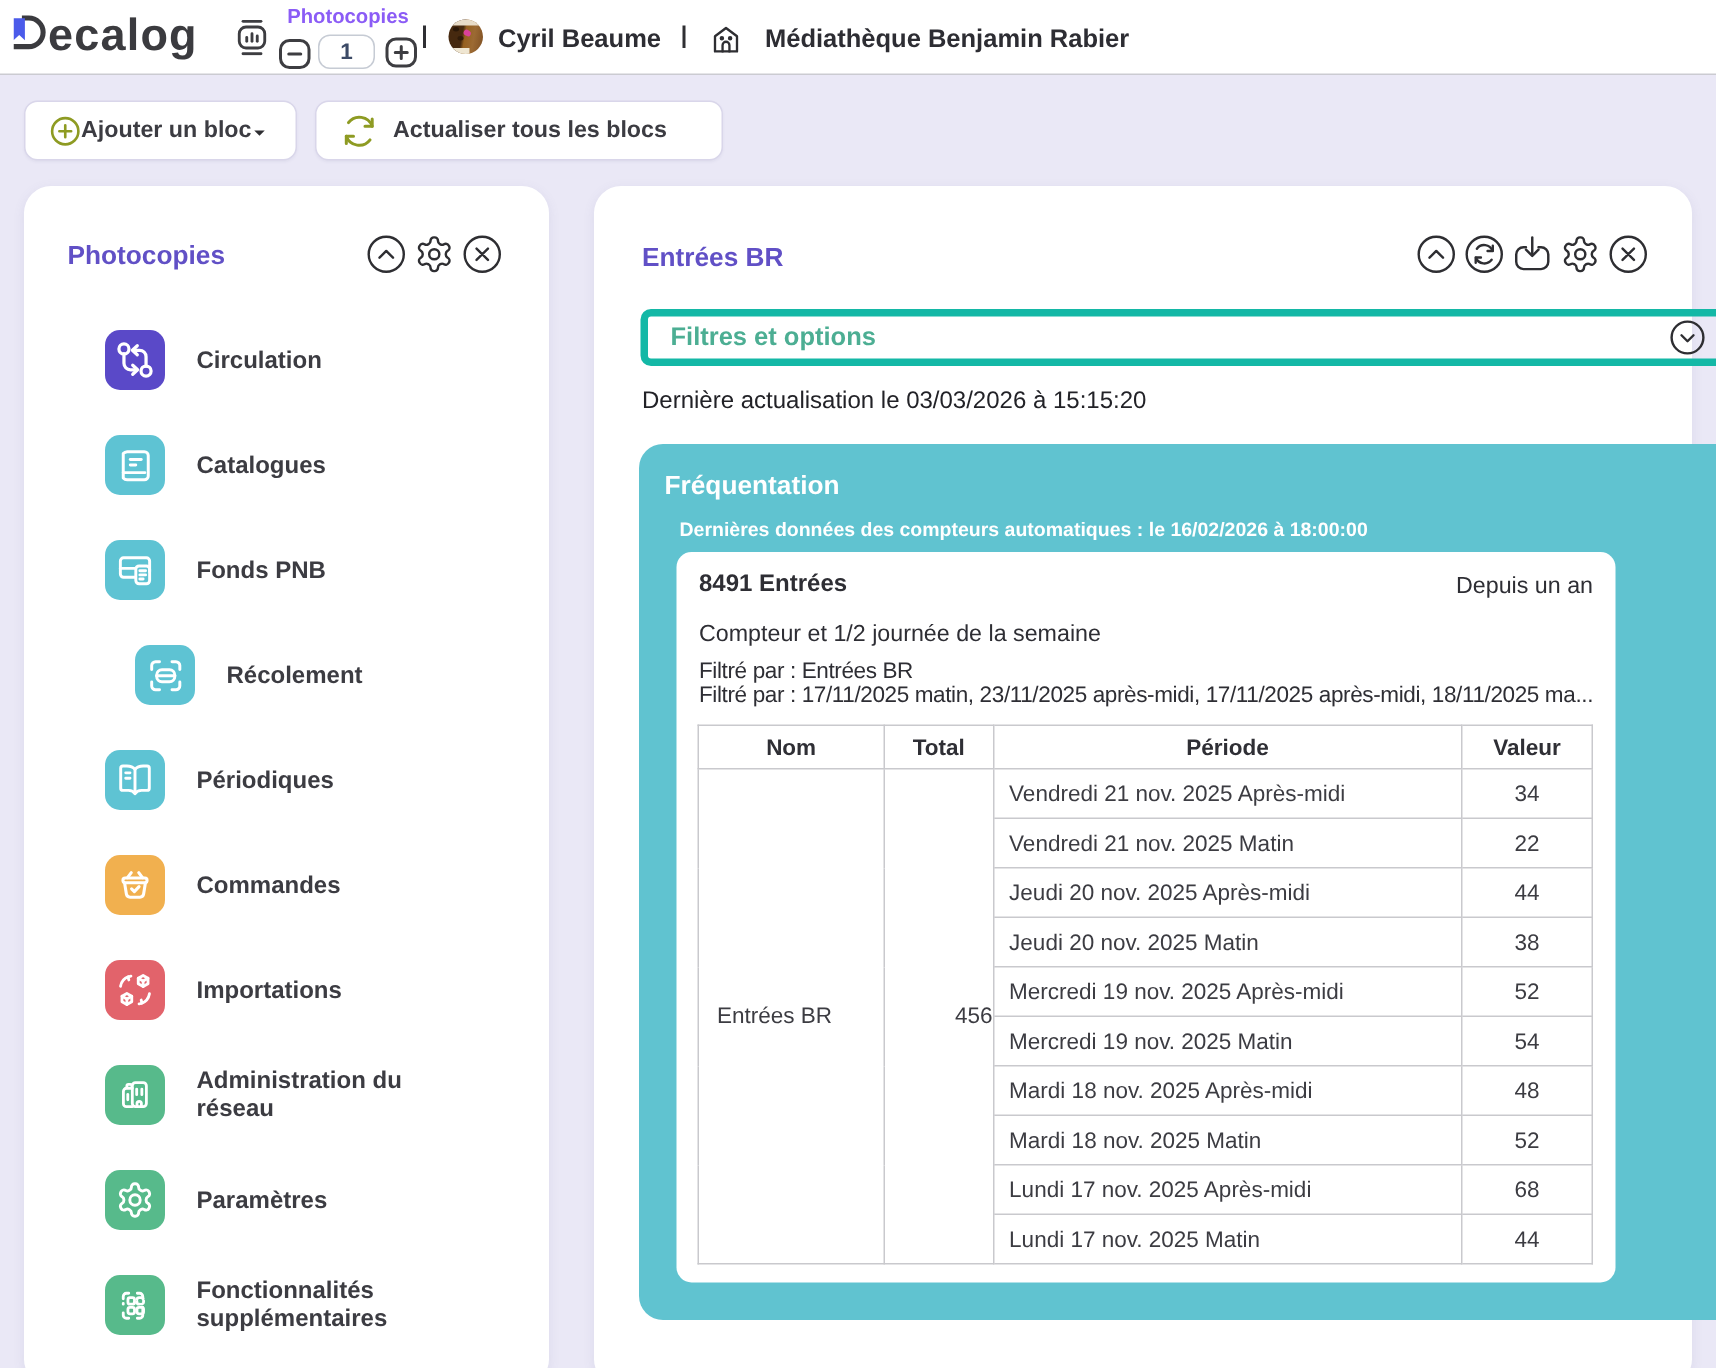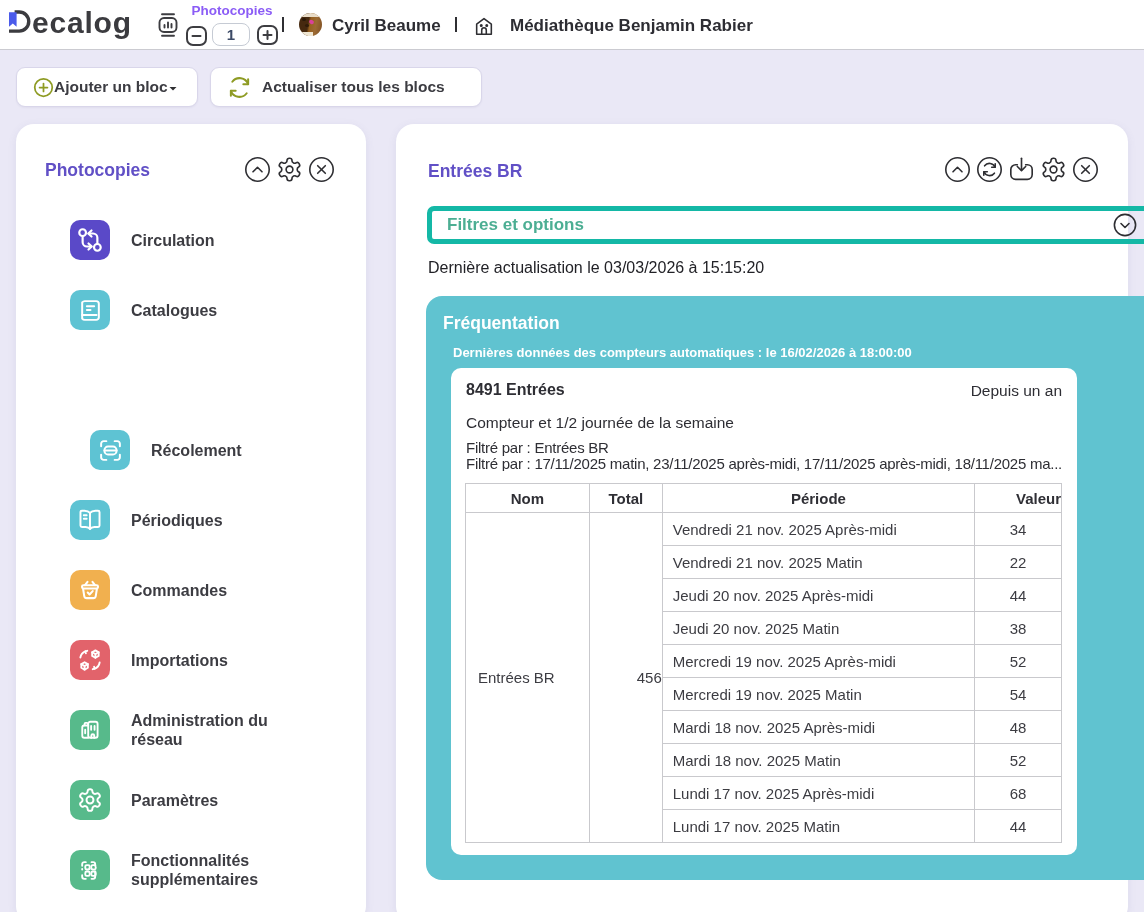--- a/index.html
+++ b/index.html
@@ -148,20 +148,31 @@
       <div class="tile" style="background:#5ec3d3;">
     <svg width="25" height="25" viewBox="0 0 24 24" stroke="#fff" stroke-width="1.9" fill="none" stroke-linecap="round" stroke-linejoin="round">
           <path d="M6.5 3 h11 a2.5 2.5 0 0 1 2.5 2.5 v13 a2.5 2.5 0 0 1 -2.5 2.5 h-11 a3.5 3.5 0 0 1 -2.5 -1.2 V4.2 A3.5 3.5 0 0 1 6.5 3 Z"></path>
           <path d="M4 16.4 h13.8"></path>
           <path d="M8.5 8 h7"></path>
           <path d="M8.5 11.5 h3.5"></path>
         </svg>
   </div>
       <div class="applbl">Catalogues</div>
     </div>
+  <div class="appitem" style="top:236px;">
+      <div class="tile" style="background:#5ec3d3;">
+    <svg width="26" height="26" viewBox="0 0 24 24" stroke="#fff" stroke-width="1.8" fill="none" stroke-linecap="round" stroke-linejoin="round">
+          <path d="M21 13 v-6.5 a2 2 0 0 0 -2 -2 h-14 a2 2 0 0 0 -2 2 v8 a2 2 0 0 0 2 2 h7"></path>
+          <path d="M3 11 h9"></path>
+          <rect x="12.5" y="9.5" width="8.5" height="11" rx="2"></rect>
+          <path d="M15 12.5 h3.5 M15 15 h3.5 M15 17.5 h2"></path>
+        </svg>
+  </div>
+      <div class="applbl">Fonds PNB</div>
+    </div>
   <div class="appitem" style="top:306px;padding-left:20px;">
       <div class="tile" style="background:#5ec3d3;">
     <svg width="25" height="25" viewBox="0 0 24 24" stroke="#fff" stroke-width="1.9" fill="none" stroke-linecap="round" stroke-linejoin="round">
           <path d="M3 8 V5.5 A2.5 2.5 0 0 1 5.5 3 H8"></path>
           <path d="M16 3 h2.5 A2.5 2.5 0 0 1 21 5.5 V8"></path>
           <path d="M21 16 v2.5 a2.5 2.5 0 0 1 -2.5 2.5 H16"></path>
           <path d="M8 21 H5.5 A2.5 2.5 0 0 1 3 18.5 V16"></path>
           <rect x="6.2" y="8.2" width="11.6" height="7.6" rx="3.4"></rect>
           <path d="M6.2 12 h11.6"></path>
         </svg>
@@ -290,21 +301,21 @@
       <div class="t3">
           <div>Filtré par : Entrées BR</div>
           <div>Filtré par : 17/11/2025 matin, 23/11/2025 après-midi, 17/11/2025 après-midi, 18/11/2025 ma...</div>
         </div>
       <table>
         <tbody>
             <tr>
               <th style="width:124px;">Nom</th>
               <th style="width:73px;">Total</th>
               <th style="width:313px;">Période</th>
-              <th style="width:87px;text-align:right;">Valeur</th>
+              <th style="width:87px;">Valeur</th>
             </tr>
         <tr>
               <td class="nom" rowspan="10">Entrées BR</td>
               <td class="tot" rowspan="10">456</td>
               <td class="per">Vendredi 21 nov. 2025 Après-midi</td>
               <td class="val">34</td>
             </tr>
         <tr>
               <td class="per">Vendredi 21 nov. 2025 Matin</td>
               <td class="val">22</td>

